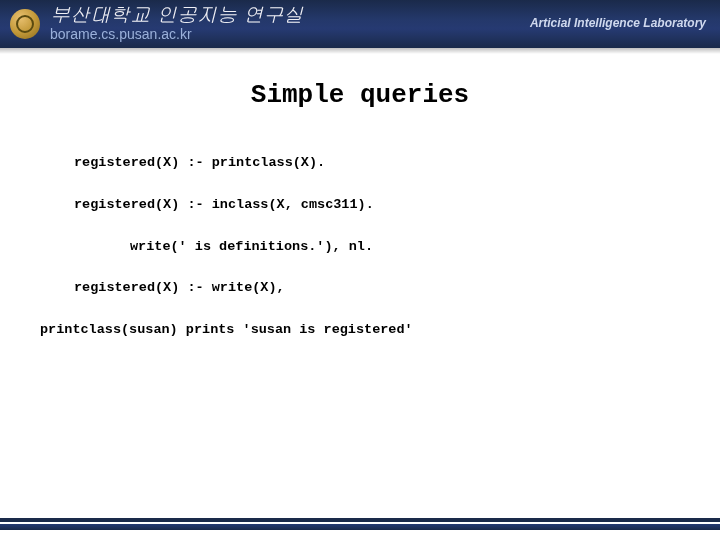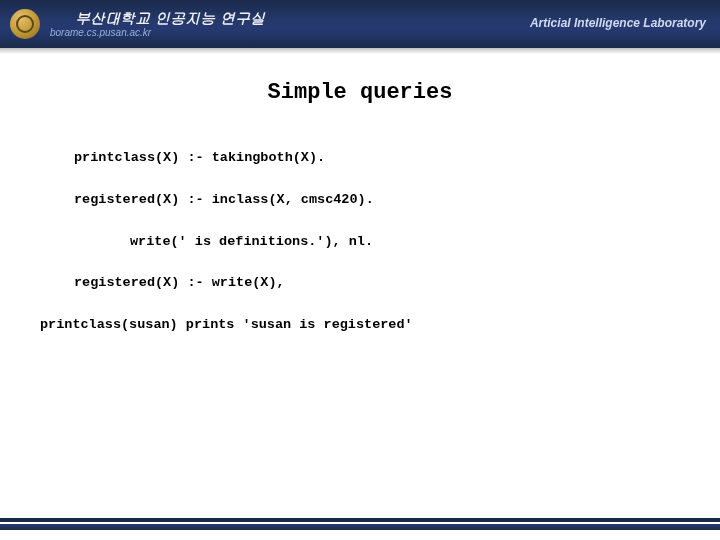--- a/index.html
+++ b/index.html
@@ -37,54 +37,52 @@
     border-radius: 50%;
     border: 2px solid #5a4a10;
     background: transparent;
   }
   .header-left {
     display: flex;
     flex-direction: column;
     justify-content: center;
   }
   .header-title {
-    font-size: 15px;
-    font-weight: bold;
+    font-size: 20px;
+    font-weight: normal;
     font-style: italic;
     font-family: "Gulim", "Dotum", Arial, sans-serif;
     color: #f0f0f5;
     line-height: 1;
-    margin-left: 25px;
   }
   .header-sub {
-    font-size: 10px;
+    font-size: 14px;
     color: #9ab0da;
     line-height: 1.3;
     margin-top: 1px;
     font-family: Arial, sans-serif;
-    font-style: italic;
   }
   .header-right {
     position: absolute;
     right: 14px;
     top: 16px;
     font-size: 12px;
     font-style: italic;
     font-weight: bold;
     color: #cfd8ee;
   }
   .shadow-line {
     width: 100%;
     height: 6px;
     background: linear-gradient(to bottom, rgba(0,0,0,0.25), rgba(0,0,0,0));
   }
   .slide-title {
     text-align: center;
     font-family: "Courier New", Courier, monospace;
-    font-size: 22px;
+    font-size: 26px;
     font-weight: bold;
     margin-top: 26px;
     margin-bottom: 22px;
     color: #000;
   }
   .content {
     font-family: "Courier New", Courier, monospace;
     font-size: 13.5px;
     font-weight: bold;
     line-height: 1.55;
@@ -128,22 +126,22 @@
     <div class="header-title">부산대학교 인공지능 연구실</div>
     <div class="header-sub">borame.cs.pusan.ac.kr</div>
   </div>
   <div class="header-right">Articial Intelligence Laboratory</div>
 </div>
 <div class="shadow-line"></div>
 
 <div class="slide-title">Simple queries</div>
 
 <div class="content">
-<div class="ind1">printclass(X) :- takingboth(X).</div>
-<div class="ind1">registered(X) :- inclass(X, cmsc420).</div>
+<div class="ind1">registered(X) :- printclass(X).</div>
+<div class="ind1">registered(X) :- inclass(X, cmsc311).</div>
 <div class="ind2">write(' is definitions.'), nl.</div>
 <div class="ind1">registered(X) :- write(X),</div>
 <div>printclass(susan) prints 'susan is registered'</div>
 
 
 
 
 
 </div>
 

